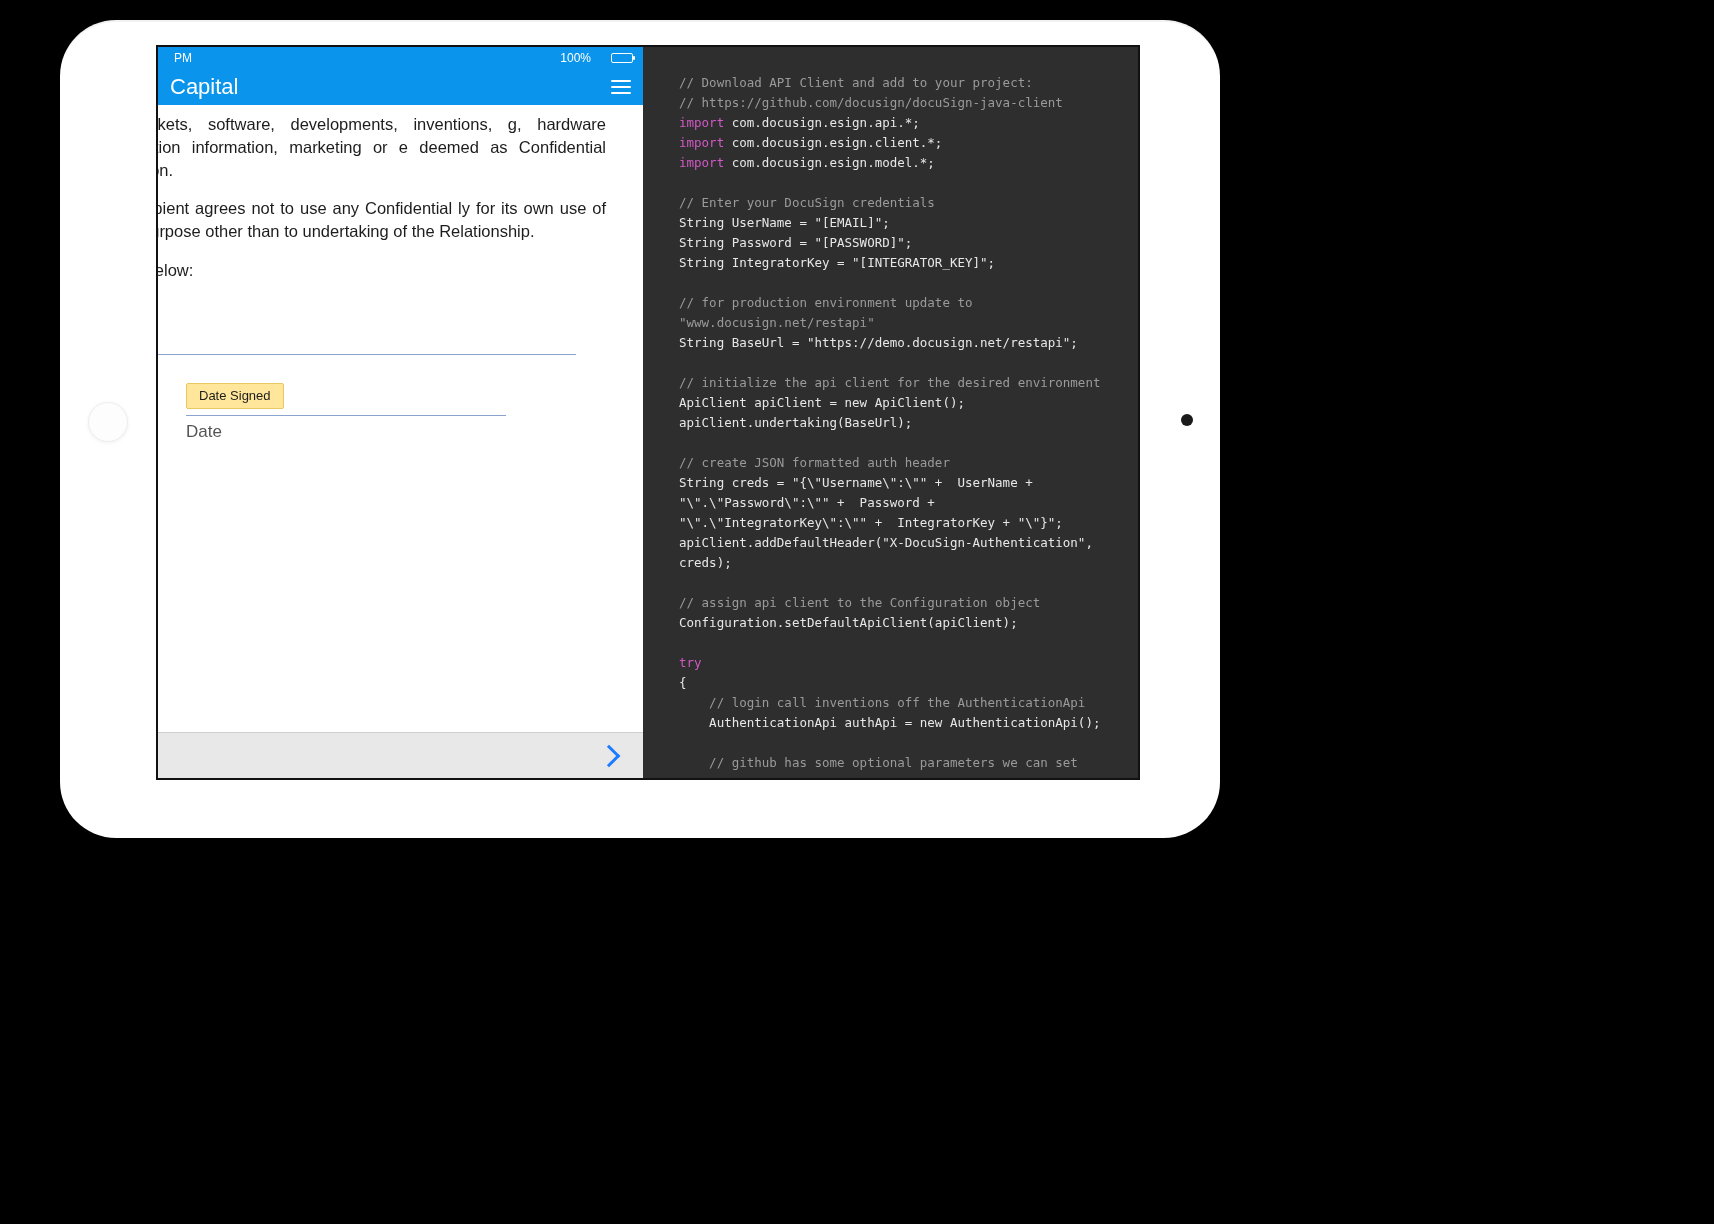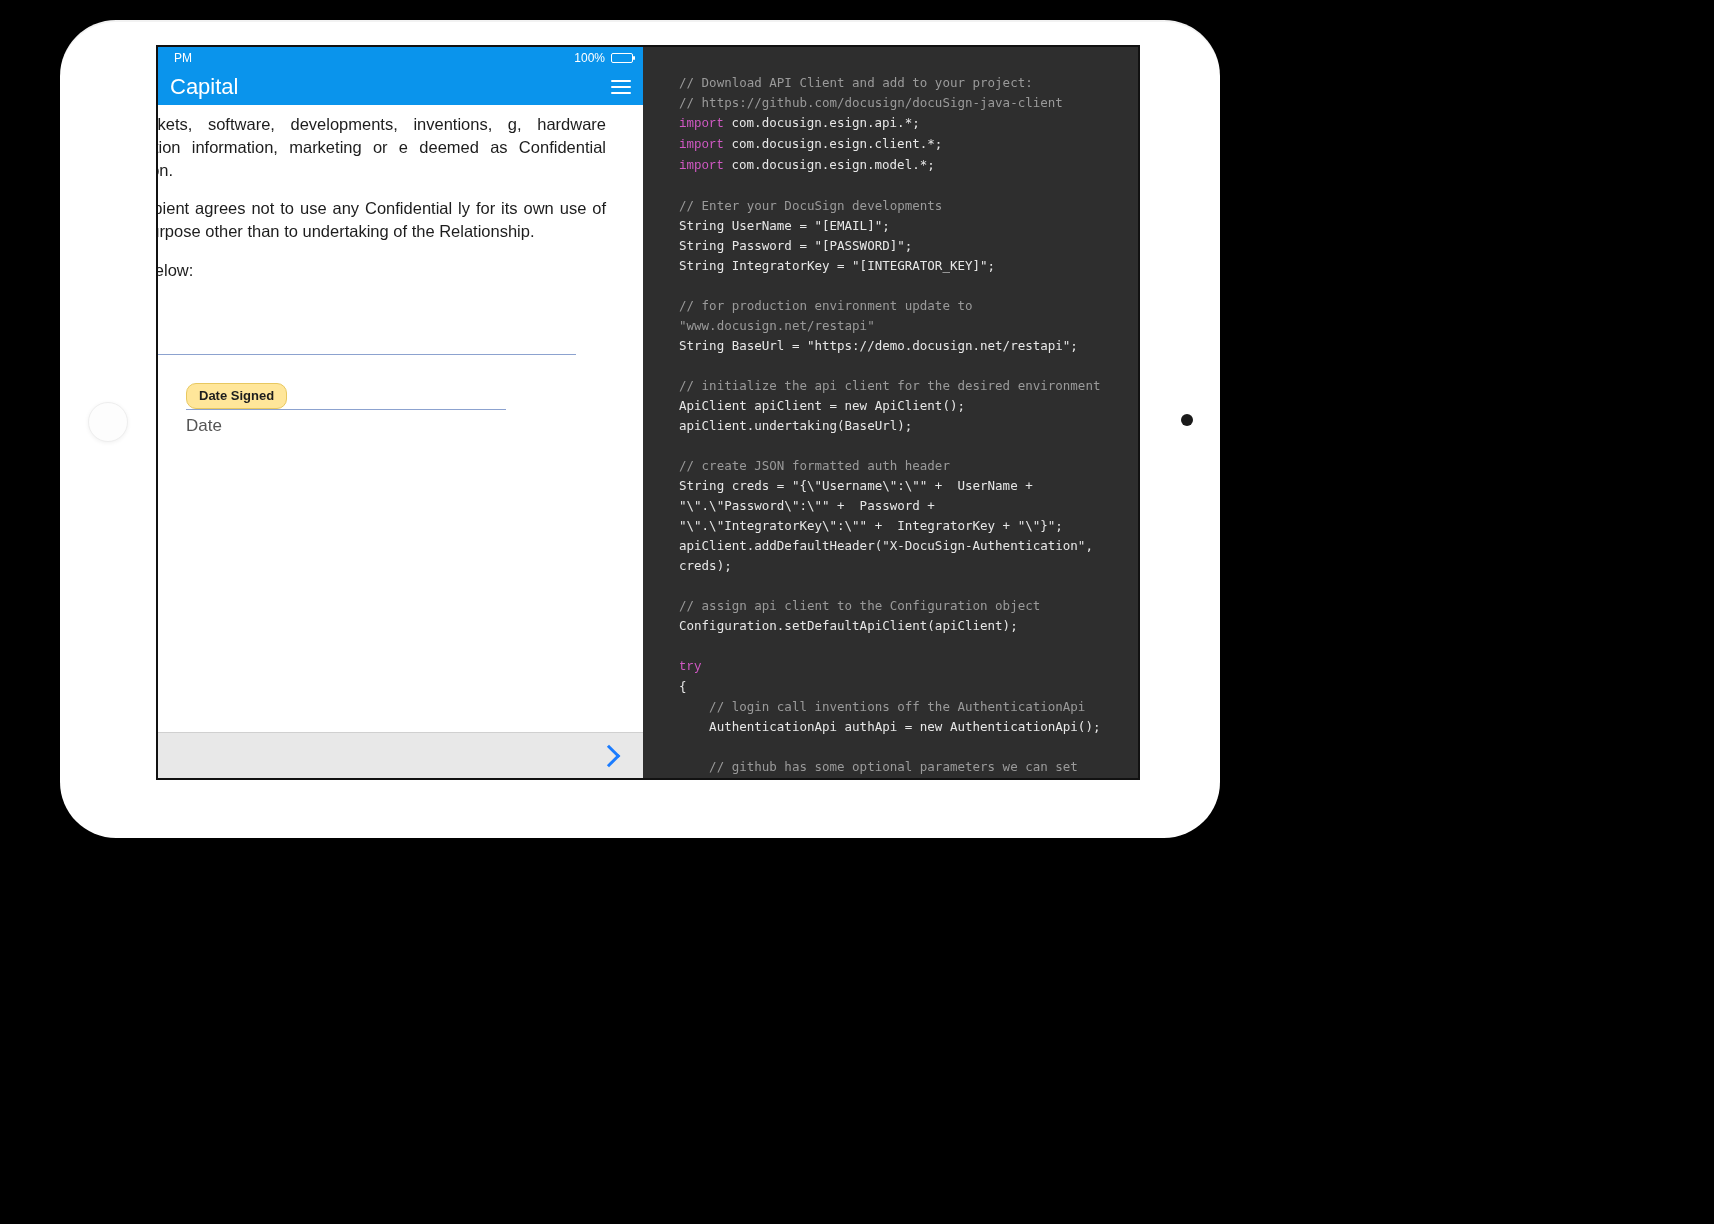--- a/index.html
+++ b/index.html
@@ -57,21 +57,21 @@
     height: 22px;
     background: #0a94ec;
     color: #fff;
     font-size: 12px;
     display: flex;
     align-items: center;
     padding: 0 10px;
     justify-content: space-between;
   }
   .statusbar .time { margin-left: 6px; }
-  .statusbar .right { display:flex; align-items:center; gap:6px; }
+  .statusbar .right { display:flex; align-items:center; gap:20px; }
   .battery {
     width: 22px; height: 10px;
     border: 1px solid #fff; border-radius: 2px;
     position: relative;
   }
   .battery::after {
     content:""; position:absolute; right:-3px; top:2px; width:2px; height:4px; background:#fff; border-radius:1px;
   }
   .battery .fill { height:100%; width:100%; background:#fff; border-radius:1px; }
 
@@ -111,24 +111,24 @@
   .doc-body p { margin-bottom: 16px; }
   .company { text-align:center; font-weight:700; font-size:19px; margin: 56px 0 32px -72px; width:520px; letter-spacing:.2px; }
 
   .sig-line { border-top:1px solid #8ca2cf; margin: 72px 0 0 -72px; width: 490px; }
 
   .date-block { margin: 28px 0 0 28px; width: 320px; }
   .date-pill {
     display:inline-block;
     background:#ffe69a;
     border:1px solid #e8c860;
-    border-radius:10px;
+    border-radius:2px;
     font-size:13px;
     padding:4px 12px 5px;
-    font-weight:bold;
+    margin-bottom:6px;
   }
   .date-rule { border-top:1px solid #8ca2cf; }
   .date-label { font-size:17px; color:#555; margin-top:6px; }
 
   .footer {
     height: 46px;
     background:#e8e8e8;
     border-top:1px solid #d0d0d0;
     display:flex; align-items:center; justify-content:flex-end;
     padding-right:26px;
@@ -141,21 +141,21 @@
     background:#2e2e2e;
     color:#e7e7e7;
     font-family: Menlo, Consolas, "DejaVu Sans Mono", monospace;
     font-size: 12.5px;
     line-height: 20px;
     padding: 26px 14px 18px 36px;
     white-space: pre;
     overflow: hidden;
   }
   .code .cm { color:#9a9a9a; }
-  .code .kw { color:#d159c4;font-family:Liberation Mono, monospace; }
+  .code .kw { color:#d159c4; }
   .code .pl { color:#e7e7e7; }
 </style>
 </head>
 <body>
 
 <div class="stage">
   <div class="tablet"></div>
   <div class="home-btn"></div>
   <div class="camera-dot"></div>
 
@@ -196,21 +196,21 @@
         <span class="chev"></span>
       </div>
     </div>
 
     <div class="code"><span class="cm">// Download API Client and add to your project:</span>
 <span class="cm">// https://github.com/docusign/docuSign-java-client</span>
 <span class="kw">import</span><span class="pl"> com.docusign.esign.api.*;</span>
 <span class="kw">import</span><span class="pl"> com.docusign.esign.client.*;</span>
 <span class="kw">import</span><span class="pl"> com.docusign.esign.model.*;</span>
 
-<span class="cm">// Enter your DocuSign developments</span>
+<span class="cm">// Enter your DocuSign credentials</span>
 <span class="pl">String UserName = "[EMAIL]";</span>
 <span class="pl">String Password = "[PASSWORD]";</span>
 <span class="pl">String IntegratorKey = "[INTEGRATOR_KEY]";</span>
 
 <span class="cm">// for production environment update to</span>
 <span class="cm">"www.docusign.net/restapi"</span>
 <span class="pl">String BaseUrl = "https://demo.docusign.net/restapi";</span>
 
 <span class="cm">// initialize the api client for the desired environment</span>
 <span class="pl">ApiClient apiClient = new ApiClient();</span>

